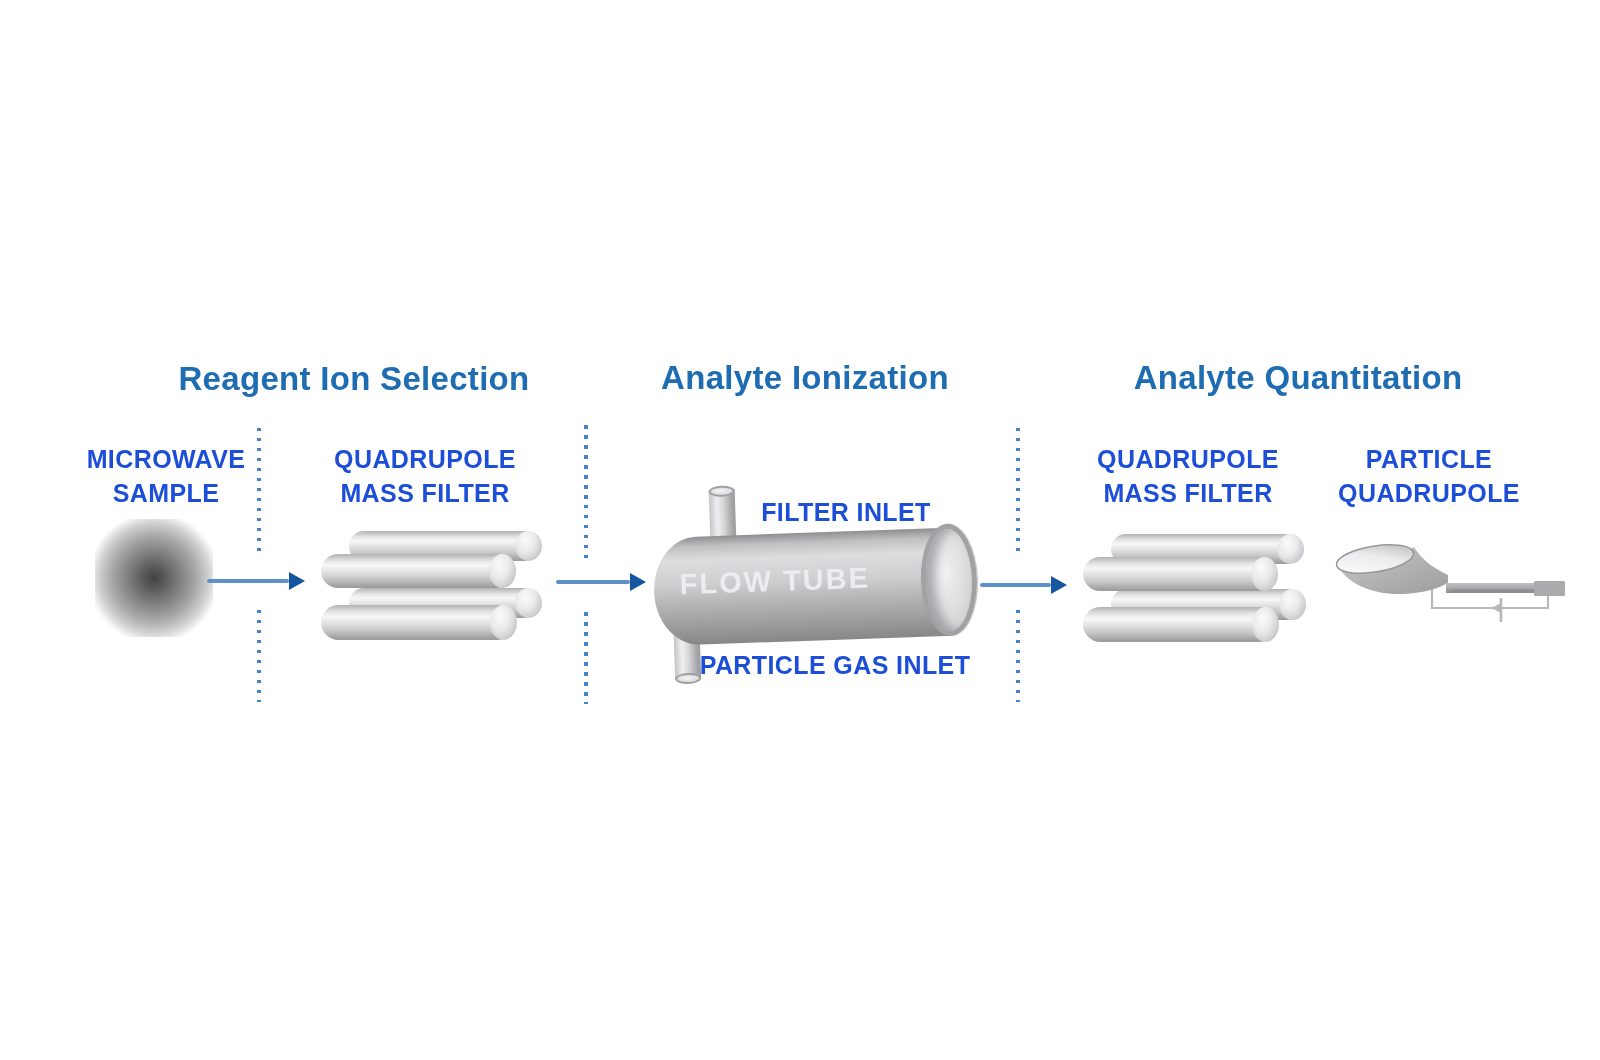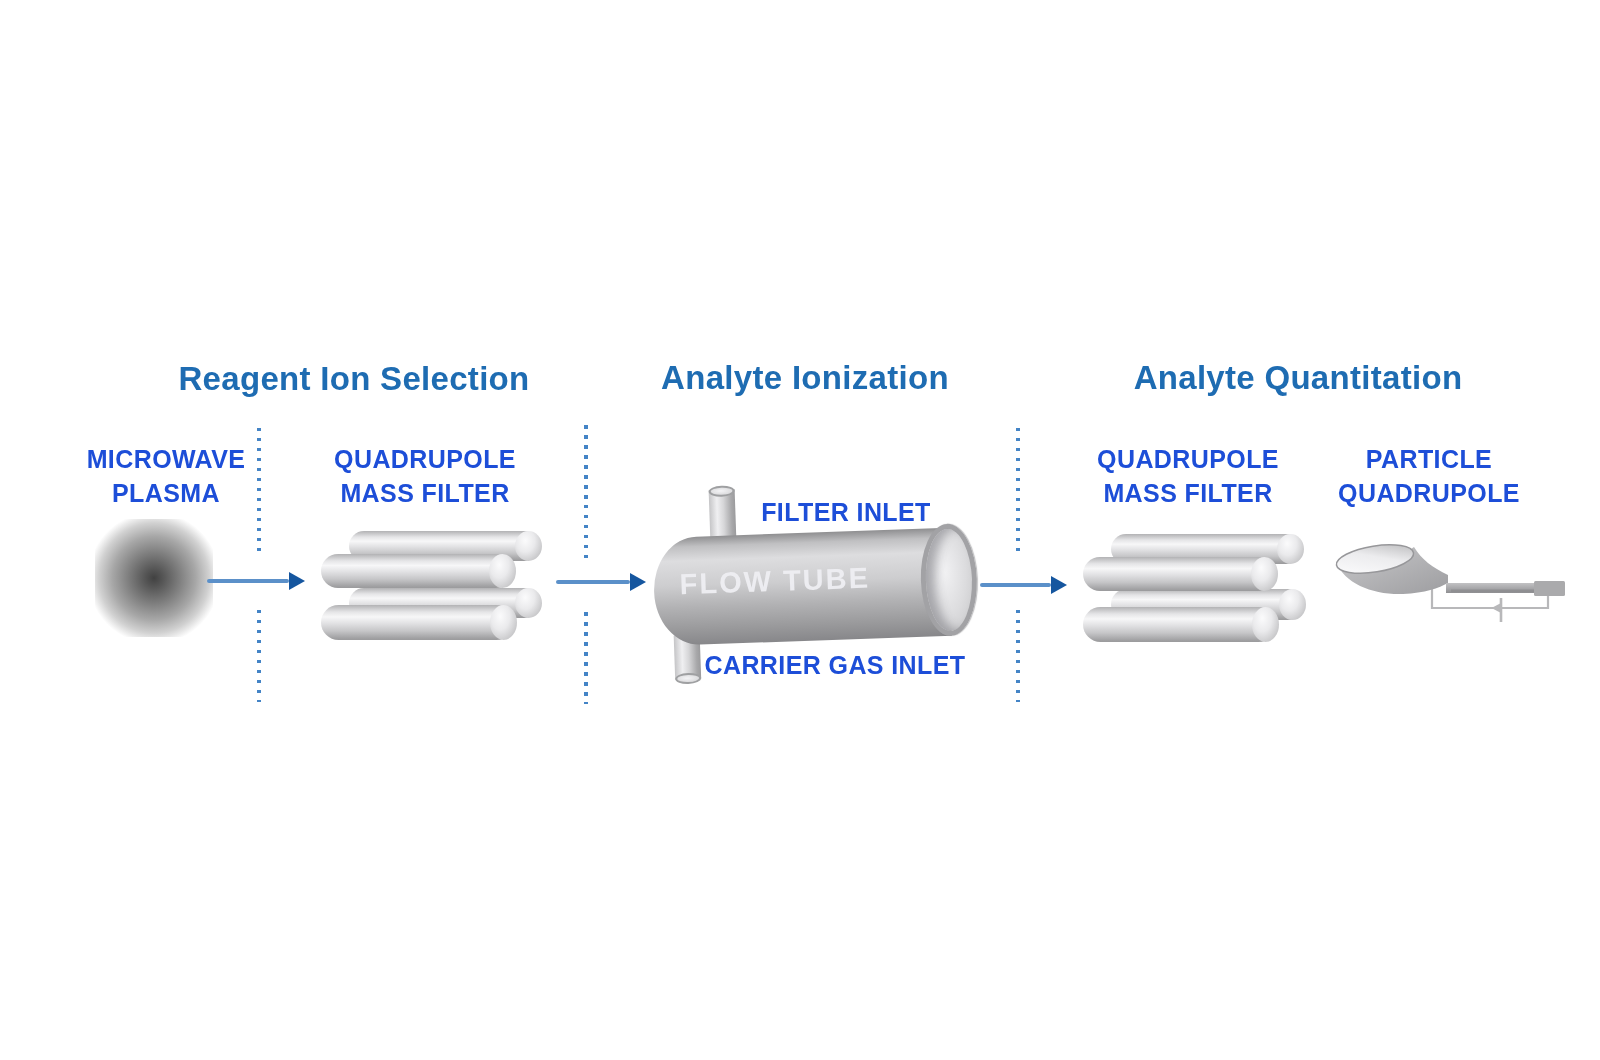--- a/index.html
+++ b/index.html
@@ -100,28 +100,28 @@
 
   <div class="divider" style="left:257px; top:428px; height:130px;"></div>
   <div class="divider" style="left:257px; top:610px; height:92px;"></div>
   <div class="divider" style="left:584px; top:425px; height:133px;"></div>
   <div class="divider" style="left:584px; top:612px; height:92px;"></div>
   <div class="divider" style="left:1016px; top:428px; height:130px;"></div>
   <div class="divider" style="left:1016px; top:610px; height:92px;"></div>
 
   <div class="label" style="left:166px; top:442px;">
     <span>MICROWAVE</span><br>
-    <span>PLASMA</span>
+    <span>SAMPLE</span>
   </div>
   <div class="label" style="left:425px; top:442px;">
     <span>QUADRUPOLE</span><br>
     <span>MASS FILTER</span>
   </div>
   <div class="label" style="left:846px; top:495px;">FILTER INLET</div>
-  <div class="label" style="left:835px; top:648px;">CARRIER GAS INLET</div>
+  <div class="label" style="left:835px; top:648px;">PARTICLE GAS INLET</div>
   <div class="label" style="left:1188px; top:442px;">
     <span>QUADRUPOLE</span><br>
     <span>MASS FILTER</span>
   </div>
   <div class="label" style="left:1429px; top:442px;">
     <span>PARTICLE</span><br>
     <span>QUADRUPOLE</span>
   </div>
 
   <div class="plasma"></div>

